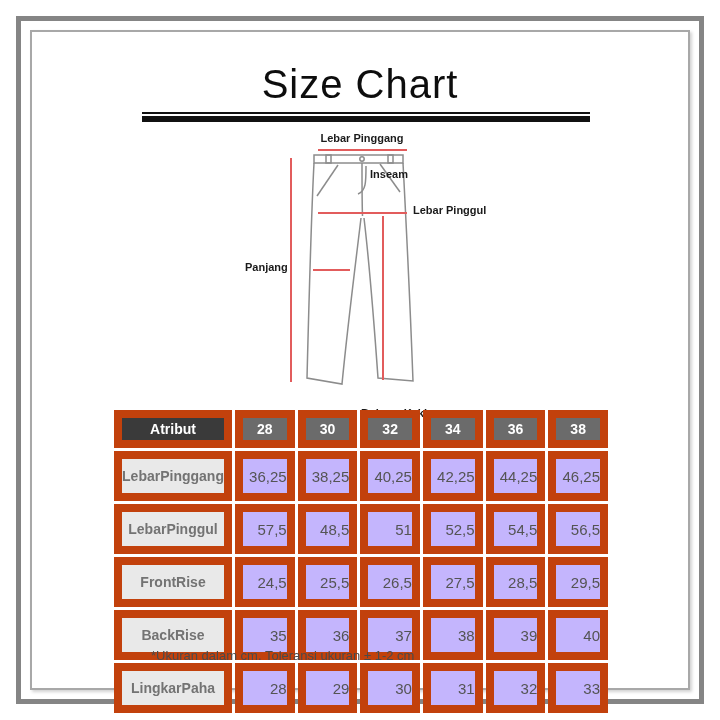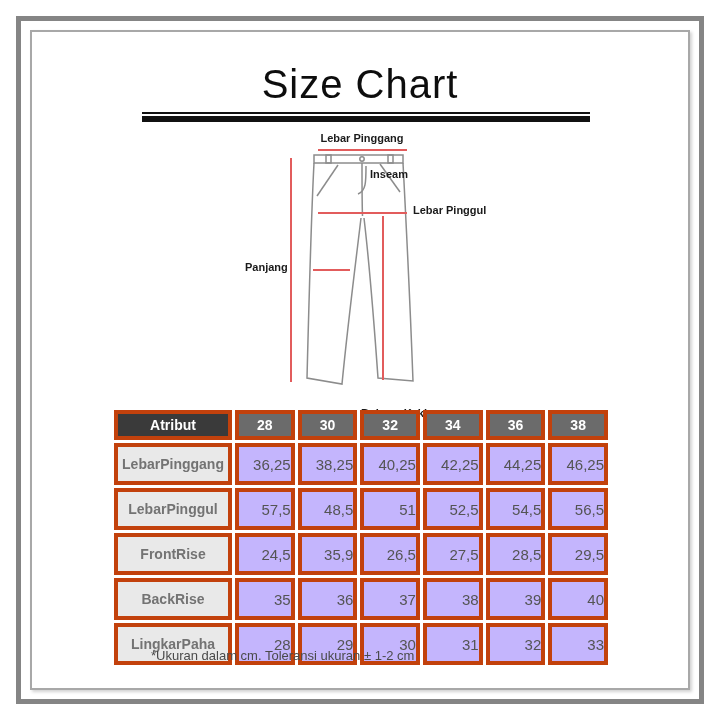--- a/index.html
+++ b/index.html
@@ -47,21 +47,21 @@
   .lbl-length  { left: 245px; top: 261px; }
   .lbl-opening { left: 361px; top: 379px; margin-top: 28px; }
 
   
   table.size-table {
     position: absolute; left: 111px; top: 407px;
     width: 500px; table-layout: fixed;
     border-collapse: separate; border-spacing: 3px;
   }
   .size-table th, .size-table td {
-    border: 4px solid #c2410c;
+    border: 8px solid #c2410c;
     text-align: center; vertical-align: middle;
     padding: 0; overflow: hidden;
   }
   .size-table th { height: 22px; font-size: 14px; color: #ffffff; }
   th.attr-head { background: #3a3a3a; }
   th.size-head { background: #6b6b6b; }
   .size-table td { height: 34px; }
   td.row-label {
     background: #e9e9e9; color: #737373;
     font-weight: bold; font-size: 14px;
@@ -149,21 +149,21 @@
         <td class="val">57,5</td>
         <td class="val">48,5</td>
         <td class="val">51</td>
         <td class="val">52,5</td>
         <td class="val">54,5</td>
         <td class="val">56,5</td>
       </tr>
       <tr>
         <td class="row-label">FrontRise</td>
         <td class="val">24,5</td>
-        <td class="val">35,9</td>
+        <td class="val">25,5</td>
         <td class="val">26,5</td>
         <td class="val">27,5</td>
         <td class="val">28,5</td>
         <td class="val">29,5</td>
       </tr>
       <tr>
         <td class="row-label">BackRise</td>
         <td class="val">35</td>
         <td class="val">36</td>
         <td class="val">37</td>

